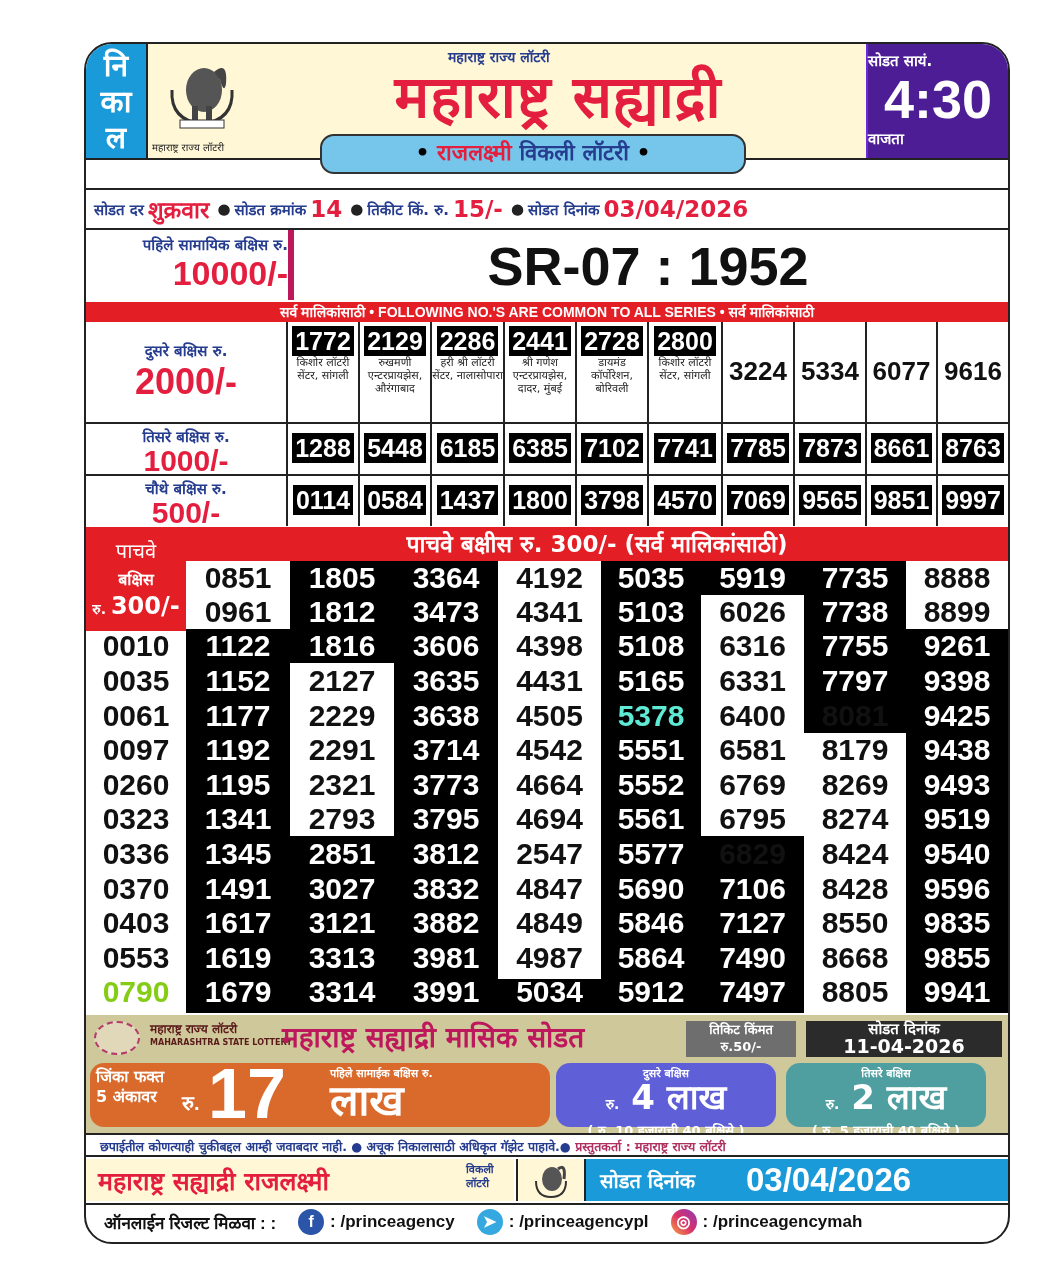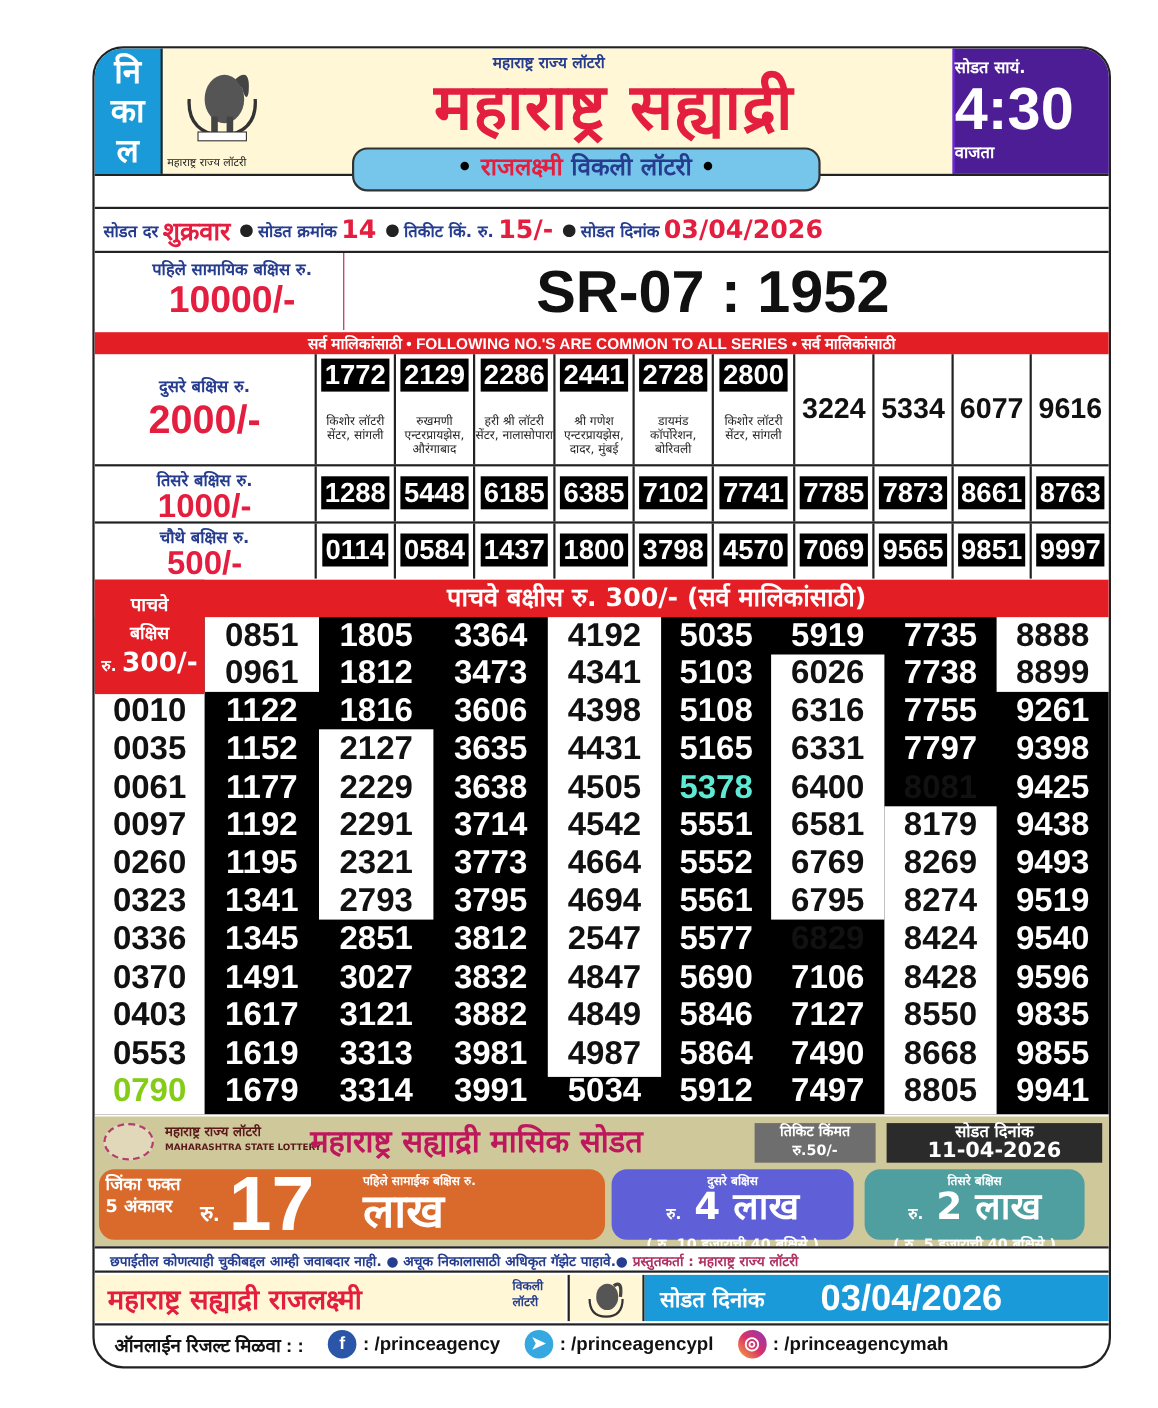--- a/index.html
+++ b/index.html
@@ -10,49 +10,49 @@
   .nikal { left:0; top:0; width:62px; height:114px; background:#1a9ad8; color:#fff; font-weight:bold; font-size:30px; line-height:36px; text-align:center; padding-top:4px; box-sizing:border-box; border-right:2px solid #222; }
   .header-mid { left:62px; top:0; width:718px; height:114px; background:#fff7d6; }
   .logo-box { left:14px; top:6px; width:80px; height:84px; }
   .logo-caption { left:4px; top:96px; font-size:10px; color:#222; font-family:"DejaVu Sans", sans-serif; }
   .sub-title { left:300px; top:3px; font-size:14px; color:#263d8f; font-weight:bold; font-family:"DejaVu Sans", sans-serif; }
   .main-title { left:120px; top:18px; width:580px; text-align:center; font-size:58px; line-height:70px; color:#e41e3e; font-weight:900; font-family:"DejaVu Sans", sans-serif; letter-spacing:1px; }
   .pill { left:172px; top:90px; width:422px; height:36px; background:#76c6ec; border:2px solid #333; border-radius:14px; text-align:center; font-size:22px; line-height:34px; font-weight:bold; font-family:"DejaVu Sans", sans-serif; z-index:3; }
   .pill .red { color:#e41e3e; } .pill .blue { color:#263d8f; }
   .time-box { left:780px; top:0; width:142px; height:114px; background:#4c1d95; color:#fff; text-align:left; border-left:2px solid #6d28d9; }
   .time-lbl { font-size:15px; font-weight:bold; margin-top:6px; font-family:"DejaVu Sans", sans-serif; }
-  .time-val { font-size:54px; line-height:58px; font-weight:bold; }
+  .time-val { font-size:54px; line-height:58px; font-weight:bold;padding-left:16px; }
   .time-sub { font-size:15px; font-weight:bold; font-family:"DejaVu Sans", sans-serif; }
   .hline { position:absolute; left:0; width:922px; height:2px; background:#222; }
   
   .info-row { left:0; top:146px; width:922px; height:38px; font-family:"DejaVu Sans", sans-serif; font-size:15px; color:#263d8f; font-weight:bold; display:flex; align-items:center; padding-left:8px; box-sizing:border-box; white-space:nowrap; }
   .info-row .red { color:#e41e3e; font-size:23px; margin:0 4px; }
   .info-row .dot { color:#222; margin:0 4px; }
   
-  .fp-label { left:0; top:186px; width:202px; height:70px; text-align:center; border-right:1px solid #be185d;margin-left:24px; }
+  .fp-label { left:0; top:186px; width:202px; height:70px; text-align:right; border-right:6px solid #be185d; }
   .fp-label .l1 { font-size:15px; color:#263d8f; font-weight:bold; margin-top:4px; font-family:"DejaVu Sans", sans-serif; }
   .fp-label .l2 { font-size:34px; color:#e41e3e; font-weight:bold; line-height:38px; }
   .fp-num { left:202px; top:186px; width:720px; height:70px; text-align:center; font-size:54px; line-height:72px; font-weight:bold; color:#111; }
   .red-strip { left:0; top:258px; width:922px; height:20px; background:#e41e25; color:#fff; font-size:14px; font-weight:bold; text-align:center; line-height:20px; white-space:nowrap; }
   
   .prize-grid { left:0; top:278px; width:922px; }
   .prow { position:absolute; left:0; width:922px; border-bottom:2px solid #222; }
   .plabel { position:absolute; left:0; top:0; width:202px; height:100%; text-align:center; border-right:2px solid #222; box-sizing:border-box; }
   .plabel .l1 { font-size:15px; color:#263d8f; font-weight:bold; font-family:"DejaVu Sans", sans-serif; }
   .plabel .l2 { font-size:30px; color:#e41e3e; font-weight:900; line-height:30px; }
   .pcell { position:absolute; top:0; height:100%; border-right:2px solid #222; box-sizing:border-box; text-align:center; }
   .pcell:last-child { border-right:none; }
   .numbox { display:inline-block; background:#000; color:#fff; font-weight:bold; font-size:25px; padding:0 3px; line-height:30px; }
-  .agent { font-size:11px; line-height:13px; color:#222; font-family:"DejaVu Sans", sans-serif; margin-top:20px; }
+  .agent { font-size:11px; line-height:13px; color:#222; font-family:"DejaVu Sans", sans-serif; margin-top:0; }
   .plain-num { font-size:26px; font-weight:bold; color:#111; }
   
   .fifth-head { left:0; top:483px; width:922px; height:34px; background:#e41e25; }
   .fifth-title { left:100px; top:483px; width:822px; height:34px; color:#fff; text-align:center; font-size:23px; line-height:34px; font-weight:bold; font-family:"DejaVu Sans", sans-serif; }
   .fifth-label { left:0; top:483px; width:100px; height:104px; background:#e41e25; color:#fff; text-align:center; font-family:"DejaVu Sans", sans-serif; }
-  .fifth-label .a { font-size:17px; font-weight:bold; margin-top:10px; }
+  .fifth-label .a { font-size:20px; font-weight:normal; margin-top:10px; }
   .fifth-label .b { font-size:16px; font-weight:bold; margin-top:4px; }
   .fifth-label .c { font-size:14px; font-weight:bold; margin-top:2px; }
   .fifth-label .c span { font-size:24px; }
   .fgrid { left:0; top:517px; width:922px; height:452px; background:#000; }
   .fcol { position:absolute; top:0; text-align:center; }
   .fnum { position:absolute; left:0; width:100%; font-size:30px; font-weight:bold; line-height:34px; text-align:center; }
   .wb { position:absolute; background:#fff; }
   
   .ad { left:0; top:971px; width:922px; height:118px; background:#cfc89a; }
   .ad-logo { left:8px; top:6px; width:46px; height:34px; border-radius:50%; background:#e0d8b8; border:2px dashed #b43c6c; box-sizing:border-box; }

